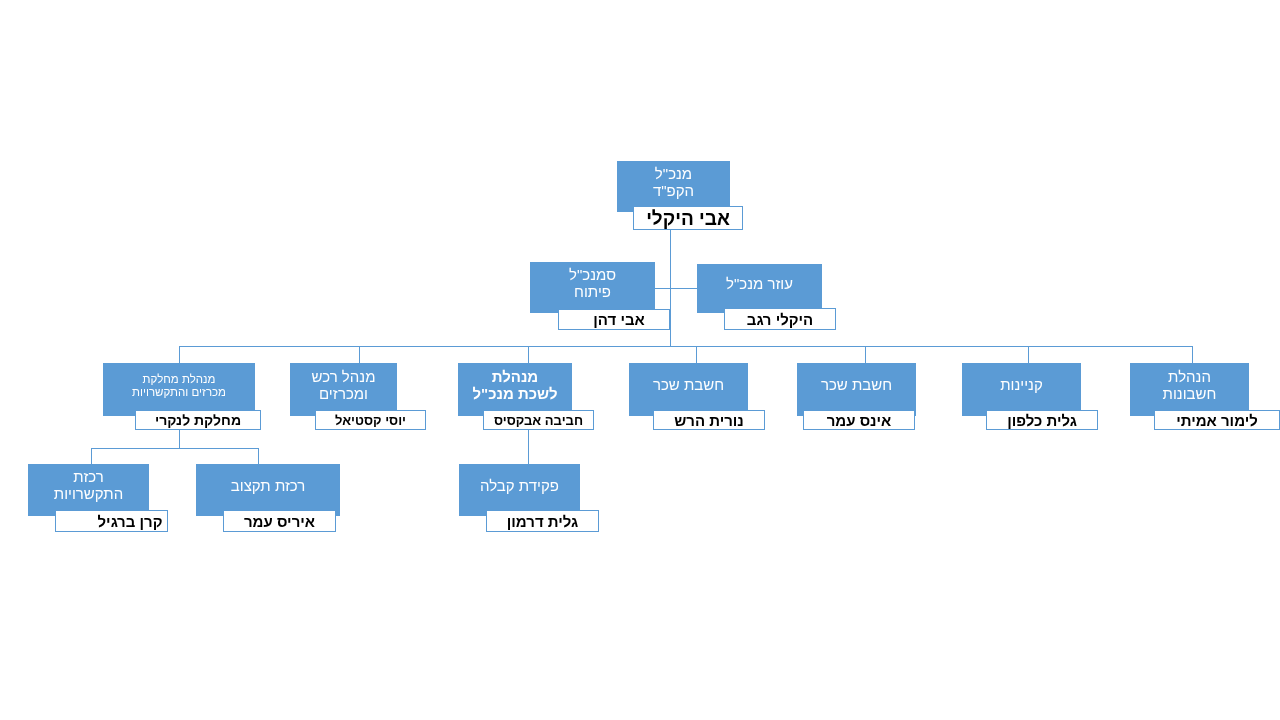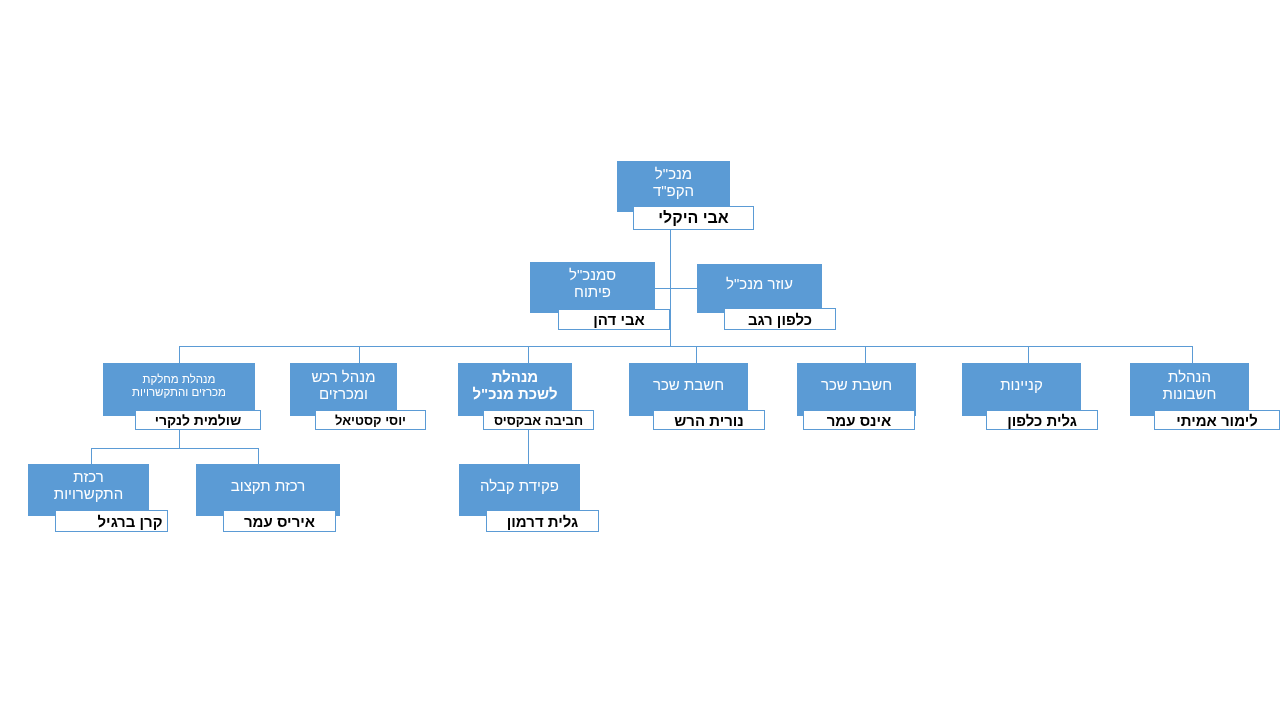--- a/index.html
+++ b/index.html
@@ -89,38 +89,38 @@
   <div class="conn v" style="left:179px; top:430px; height:18px;"></div>
   <div class="conn h" style="left:91px; top:448px; width:167px;"></div>
   <div class="conn v" style="left:91px; top:448px; height:16px;"></div>
   <div class="conn v" style="left:258px; top:448px; height:16px;"></div>
 
   <div class="conn v" style="left:528px; top:430px; height:34px;"></div>
 
   <div class="node" style="left:617px; top:161px; width:113px; height:69px;">
     <div class="title" style="width:113px; height:51px; font-size:15px;">מנכ"ל
 הקפ"ד</div>
-    <div class="name" style="left:16px; top:45px; width:121px; height:24px; font-size:16px;">אבי היקלי</div>
+    <div class="name" style="left:16px; top:45px; width:110px; height:24px; font-size:19px;">אבי היקלי</div>
   </div>
 
   <div class="node" style="left:530px; top:262px; width:140px; height:68px;">
     <div class="title" style="width:125px; height:51px; font-size:15px;">סמנכ"ל
 פיתוח</div>
     <div class="name" style="left:28px; top:47px; width:112px; height:21px; font-size:15px;padding-left:10px;">אבי דהן</div>
   </div>
 
   <div class="node" style="left:697px; top:264px; width:139px; height:66px;">
     <div class="title" style="width:125px; height:49px; font-size:15px;">עוזר מנכ"ל</div>
-    <div class="name" style="left:27px; top:44px; width:112px; height:22px; font-size:15px;">כלפון רגב</div>
+    <div class="name" style="left:27px; top:44px; width:112px; height:22px; font-size:15px;">היקלי רגב</div>
   </div>
 
   <div class="node" style="left:103px; top:363px; width:158px; height:67px;">
     <div class="title" style="width:152px; height:53px; font-size:11.5px;">מנהלת מחלקת
 מכרזים  והתקשרויות</div>
-    <div class="name" style="left:32px; top:47px; width:126px; height:20px; font-size:14px;">שולמית  לנקרי</div>
+    <div class="name" style="left:32px; top:47px; width:126px; height:20px; font-size:14px;">מחלקת  לנקרי</div>
   </div>
 
   <div class="node" style="left:290px; top:363px; width:136px; height:67px;">
     <div class="title" style="width:107px; height:53px; font-size:15px;">מנהל רכש
 ומכרזים</div>
     <div class="name" style="left:25px; top:47px; width:111px; height:20px; font-size:13px;">יוסי קסטיאל</div>
   </div>
 
   <div class="node" style="left:458px; top:363px; width:136px; height:67px;">
     <div class="title" style="width:114px; height:53px; font-size:15px;font-weight:bold;">מנהלת

